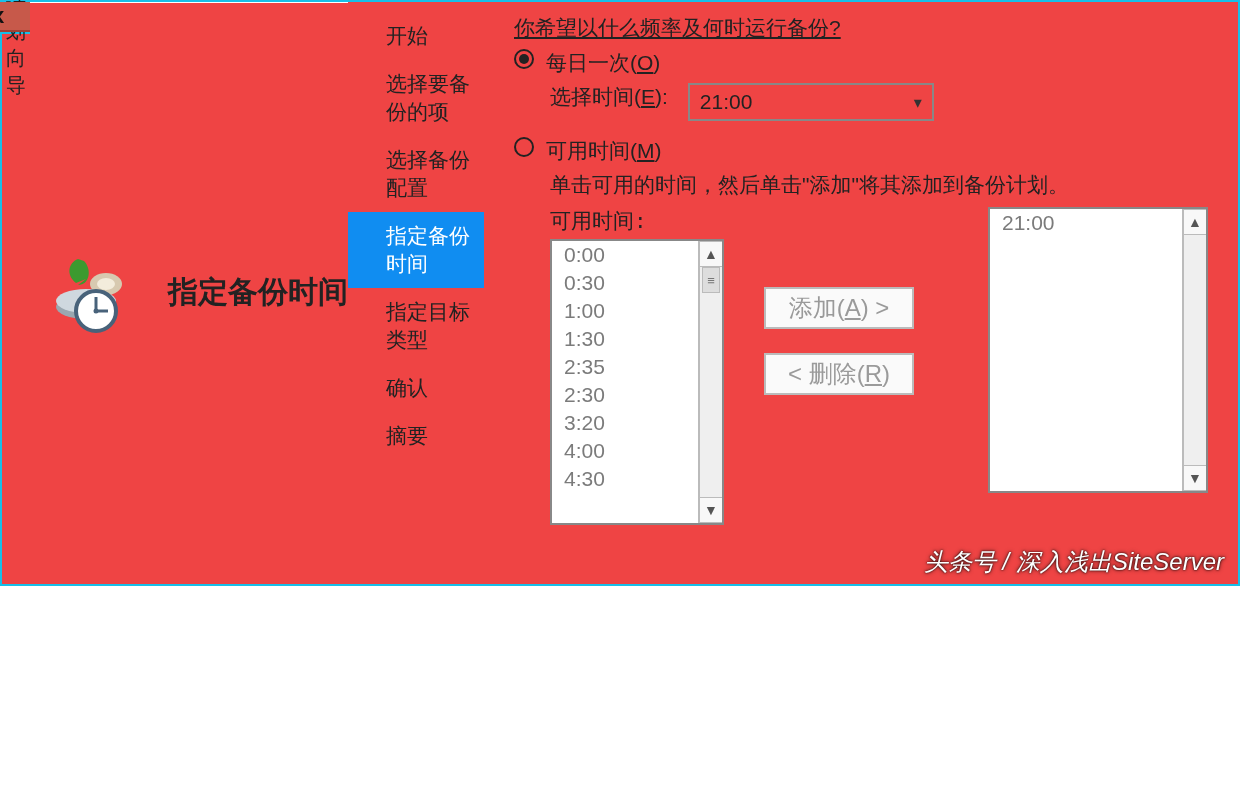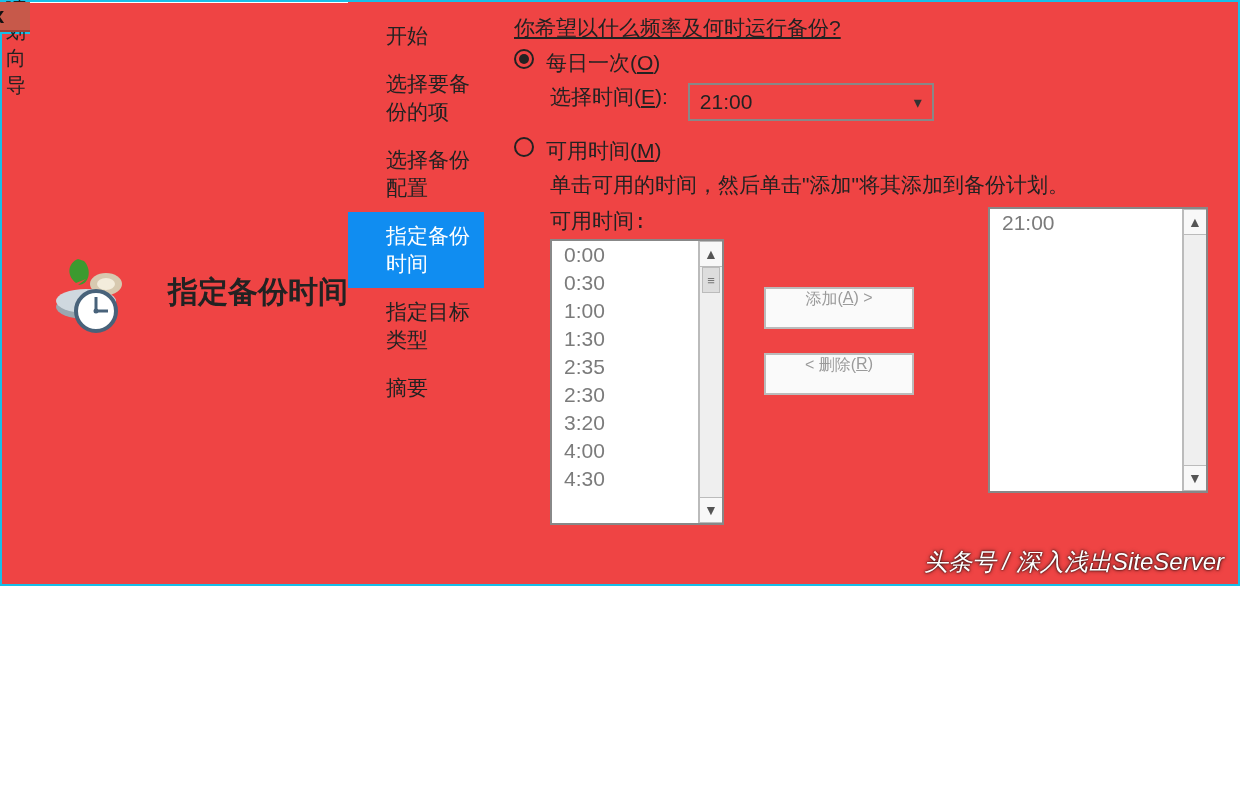--- a/index.html
+++ b/index.html
@@ -206,23 +206,23 @@
     flex-direction: column;
     gap: 24px;
     margin-top: 80px;
   }
   .move-btn {
     width: 150px;
     height: 42px;
     border: 2px solid #bbb;
     background: #fafafa;
     color: #9a9a9a;
-    font-size: 16px;
-    display: flex;
-    align-items: flex-start;
+    font-size: 24px;
+    display: flex;
+    align-items: center;
     justify-content: center;
     cursor: default;
   }
   .planned-col { margin-left: 34px; }
   .list-items.planned { width: 192px; }
   .watermark {
     position: absolute;
     right: 14px;
     bottom: 6px;
     font-size: 24px;
@@ -271,20 +271,21 @@
     <div class="header-title">指定备份时间</div>
   </div>
 
   <div class="body">
     <div class="sidebar" id="sidebar">
         <div class="sidebar-item">开始</div>
         <div class="sidebar-item">选择要备份的项</div>
         <div class="sidebar-item">选择备份配置</div>
         <div class="sidebar-item selected">指定备份时间</div>
         <div class="sidebar-item">指定目标类型</div>
+        <div class="sidebar-item">确认</div>
         <div class="sidebar-item">摘要</div>
       </div>
 
     <div class="main">
       <div class="question">你希望以什么频率及何时运行备份?</div>
 
       <div class="radio-row">
         <span class="radio checked"></span>
         <span>
           <span>每日一次(</span><span class="underline">O</span><span>)</span>

